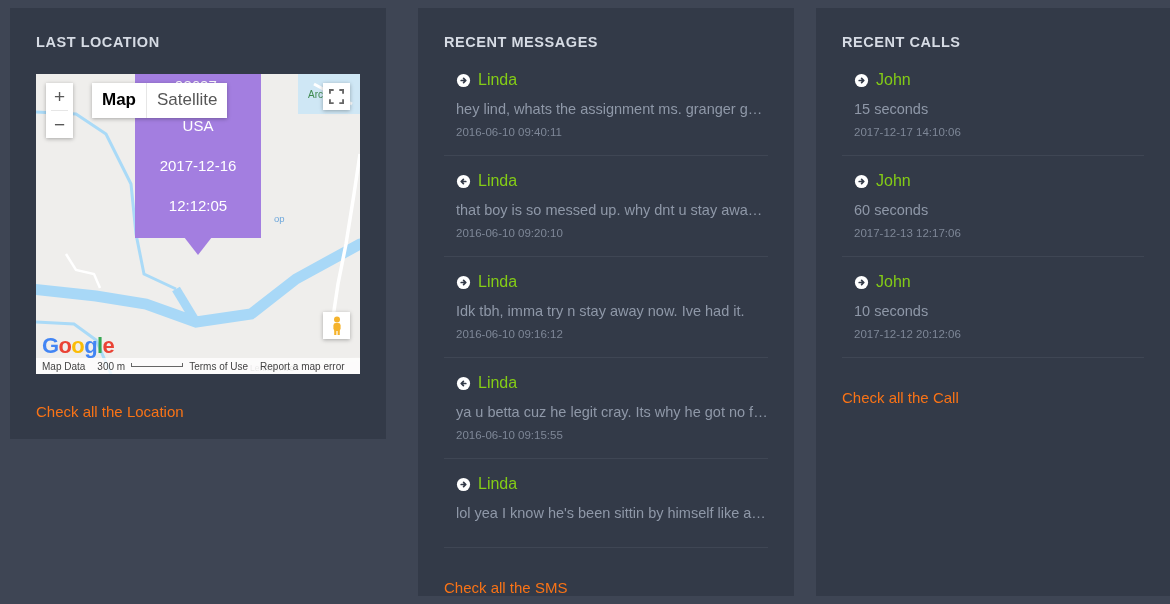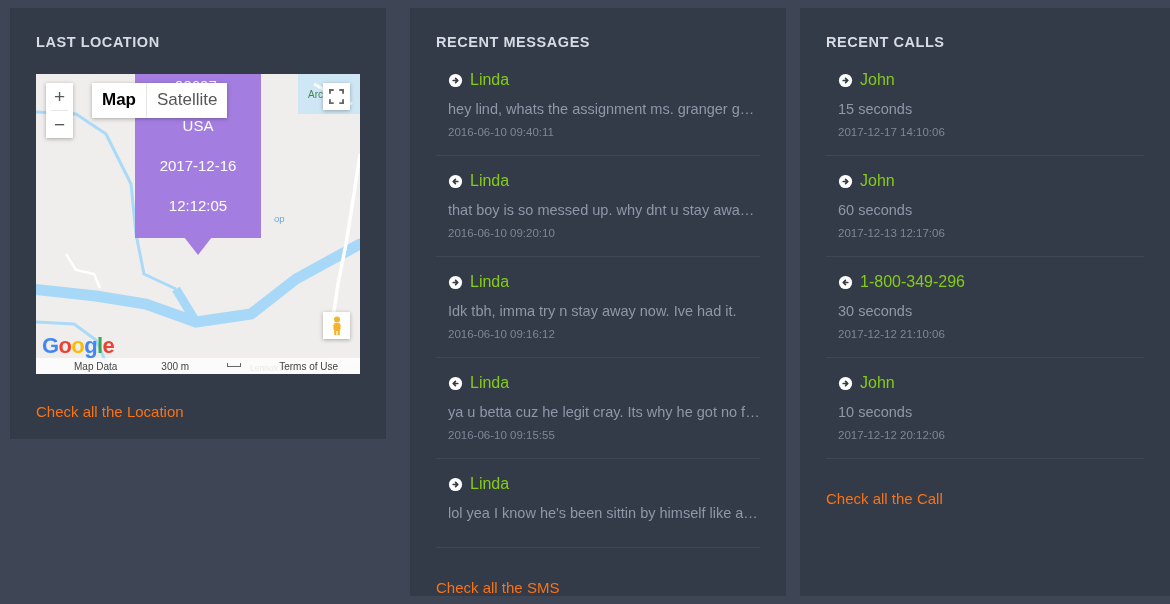--- a/index.html
+++ b/index.html
@@ -15,20 +15,21 @@
     font-family: "Liberation Sans", sans-serif;
     -webkit-font-smoothing: antialiased;
   }
 
   .dashboard {
     display: flex;
     align-items: flex-start;
     width: 1170px;
     height: 604px;
     padding: 8px 0 0 0;
+    gap: 8px;
   }
 
   .panel {
     background: #333a48;
     position: relative;
   }
 
   .panel-location { width: 376px; margin-left: 10px; height: 431px; }
   .panel-messages { width: 376px; margin-left: 24px; height: 588px; }
   .panel-calls    { width: 376px; margin-left: 14px; height: 588px; }
@@ -174,21 +175,21 @@
     left: 0; right: 0; bottom: 0;
     height: 16px;
     display: flex;
     align-items: center;
     background: rgba(255,255,255,.78);
     font-size: 10px;
     color: #444;
     z-index: 5;
     white-space: nowrap;
   }
-  .map-footer span { padding: 0 6px; margin-left: 32px; }
+  .map-footer span { padding: 0 6px; }
   .scale-bar {
     display: inline-block;
     width: 52px; height: 4px;
     border: 1px solid #666;
     border-top: none;
     margin-bottom: 2px;
   }
   .g-logo {
     position: absolute;
     left: 6px; bottom: 15px;
@@ -415,31 +416,20 @@
             </svg>
             <span class="li-name">John</span>
           </div>
           <div class="li-body">60 seconds</div>
           <div class="li-time">2017-12-13 12:17:06</div>
         </div>
         <div class="list-item">
           <div class="li-head">
             <svg class="dir-icon" viewBox="0 0 15 15">
               <circle cx="7.5" cy="7.5" r="6.6" fill="#ffffff"></circle>
-              <path d="M9.8 7.5H5.6M7.4 5.3L5.2 7.5l2.2 2.2" stroke="#333a48" stroke-width="1.7" fill="none" stroke-linecap="round" stroke-linejoin="round"></path>
-            </svg>
-            <span class="li-name">1-800-349-296</span>
-          </div>
-          <div class="li-body">30 seconds</div>
-          <div class="li-time">2017-12-12 21:10:06</div>
-        </div>
-        <div class="list-item">
-          <div class="li-head">
-            <svg class="dir-icon" viewBox="0 0 15 15">
-              <circle cx="7.5" cy="7.5" r="6.6" fill="#ffffff"></circle>
               <path d="M5.2 7.5h4.2M7.6 5.3l2.2 2.2-2.2 2.2" stroke="#333a48" stroke-width="1.7" fill="none" stroke-linecap="round" stroke-linejoin="round"></path>
             </svg>
             <span class="li-name">John</span>
           </div>
           <div class="li-body">10 seconds</div>
           <div class="li-time">2017-12-12 20:12:06</div>
         </div>
       </div>
     <div class="list-footer">
       <a class="check-link">Check all the Call</a>

